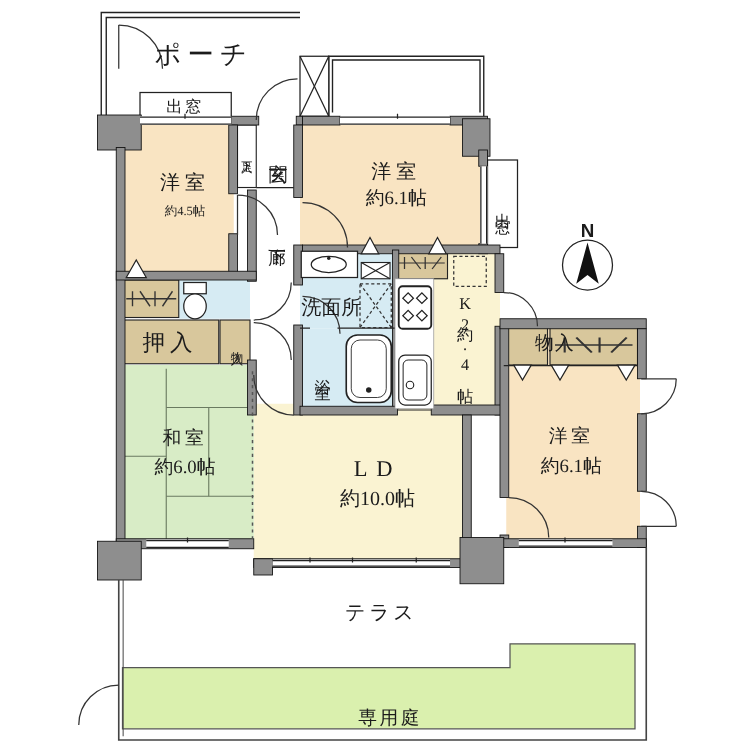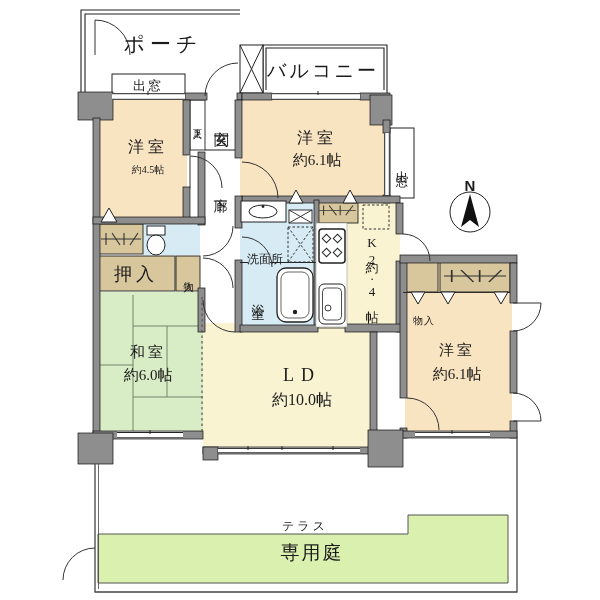--- a/index.html
+++ b/index.html
@@ -246,46 +246,45 @@
   </g>
 
   <g>
     <circle cx="470" cy="212" r="20" fill="#fff" stroke="#222" stroke-width="1"></circle>
     <path d="M470,194 L479,227 L470,220 L461,227 Z" fill="#111"></path>
   </g>
 </svg>
 
   <div class="lbl" style="left:163px;top:44px;font-size:21px;letter-spacing:5px;">ポーチ</div>
   <div class="lbl" style="left:148px;top:85px;font-size:13px;letter-spacing:2px;">出窓</div>
-  <div class="lbl" style="left:323px;top:70px;font-size:19px;letter-spacing:3px;">バルコニー</div>
   <div class="lbl vlabel" style="left:197px;top:122px;font-size:9px;">下足入</div>
   <div class="lbl vlabel" style="left:221px;top:121px;font-size:15px;letter-spacing:2px;">玄関</div>
   <div class="lbl vlabel" style="left:220px;top:189px;font-size:14px;letter-spacing:2px;">廊下</div>
 
   <div class="lbl" style="left:148px;top:147px;font-size:16px;letter-spacing:4px;">洋室</div>
   <div class="lbl" style="left:148px;top:170px;font-size:10px;">約4.5帖</div>
 
   <div class="lbl" style="left:317px;top:138px;font-size:16px;letter-spacing:4px;">洋室</div>
   <div class="lbl" style="left:317px;top:160px;font-size:15px;">約6.1帖</div>
   <div class="lbl vlabel" style="left:402px;top:163px;font-size:13px;letter-spacing:3px;">出窓</div>
 
   <div class="lbl sans" style="left:470px;top:185px;font-size:15px;">N</div>
 
-  <div class="lbl" style="left:265px;top:259px;font-size:12px;">洗面所</div>
+  <div class="lbl" style="left:265px;top:247px;font-size:16px;">洗面所</div>
   <div class="lbl vlabel" style="left:258px;top:296px;font-size:13px;letter-spacing:3px;">浴室</div>
   <div class="lbl vlabel" style="left:372px;top:268px;font-size:13px;letter-spacing:1px;">K約2.4帖</div>
 
   <div class="lbl vlabel" style="left:188px;top:274px;font-size:10px;">物入</div>
   <div class="lbl" style="left:136px;top:274px;font-size:18px;letter-spacing:4px;">押入</div>
-  <div class="lbl" style="left:424px;top:276px;font-size:10px;letter-spacing:1px;margin-top:45px;">物入</div>
+  <div class="lbl" style="left:444px;top:276px;font-size:15px;letter-spacing:1px;">物入</div>
 
   <div class="lbl" style="left:148px;top:352px;font-size:15px;letter-spacing:3px;text-align:right;">和室</div>
   <div class="lbl" style="left:148px;top:375px;font-size:15px;font-family:Liberation Serif, serif;">約6.0帖</div>
 
   <div class="lbl" style="left:302px;top:375px;font-size:18px;letter-spacing:7px;">LD</div>
   <div class="lbl" style="left:302px;top:400px;font-size:16px;">約10.0帖</div>
 
   <div class="lbl" style="left:457px;top:350px;font-size:15px;letter-spacing:3px;">洋室</div>
   <div class="lbl" style="left:457px;top:374px;font-size:15px;">約6.1帖</div>
 
-  <div class="lbl" style="left:305px;top:491px;font-size:12px;letter-spacing:3px;margin-top:35px;">テラス</div>
-  <div class="lbl" style="left:312px;top:552px;font-size:19px;letter-spacing:2px;">専用庭</div>
+  <div class="lbl" style="left:305px;top:491px;font-size:16px;letter-spacing:3px;">テラス</div>
+  <div class="lbl" style="left:312px;top:576px;font-size:15px;letter-spacing:2px;">専用庭</div>
 </div>
 
 </body></html>

